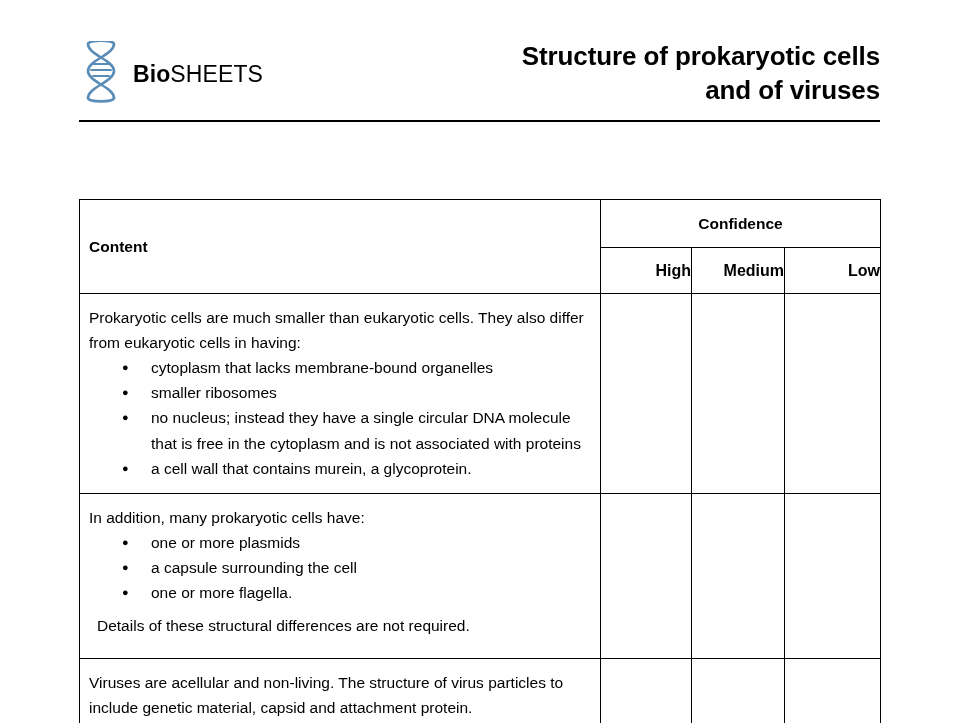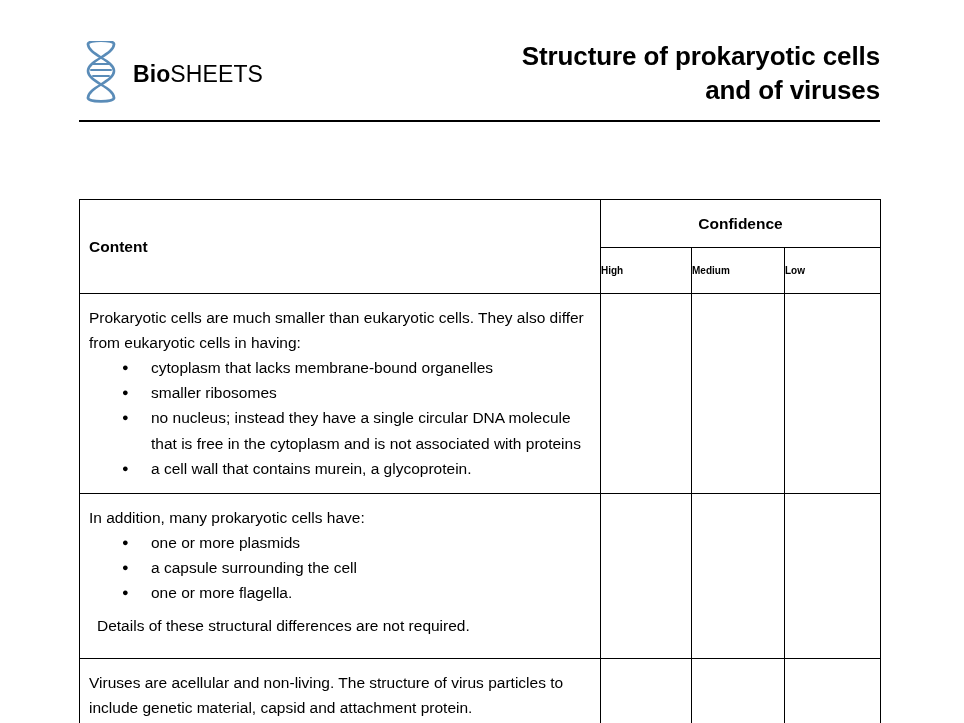--- a/index.html
+++ b/index.html
@@ -129,22 +129,22 @@
   }
   th.hd-confidence {
     font-weight: bold;
     font-size: 15.5px;
     text-align: center;
     vertical-align: middle;
     height: 47px;
   }
   th.hd-level {
     font-weight: bold;
-    font-size: 10px;
-    text-align: left;
+    font-size: 16px;
+    text-align: right;
     vertical-align: middle;
     height: 45px;
   }
 
   td.content-cell {
     padding: 11px 12px 12px 9px;
     line-height: 1.62;
     font-size: 15.5px;
   }
   td.mark-cell {

